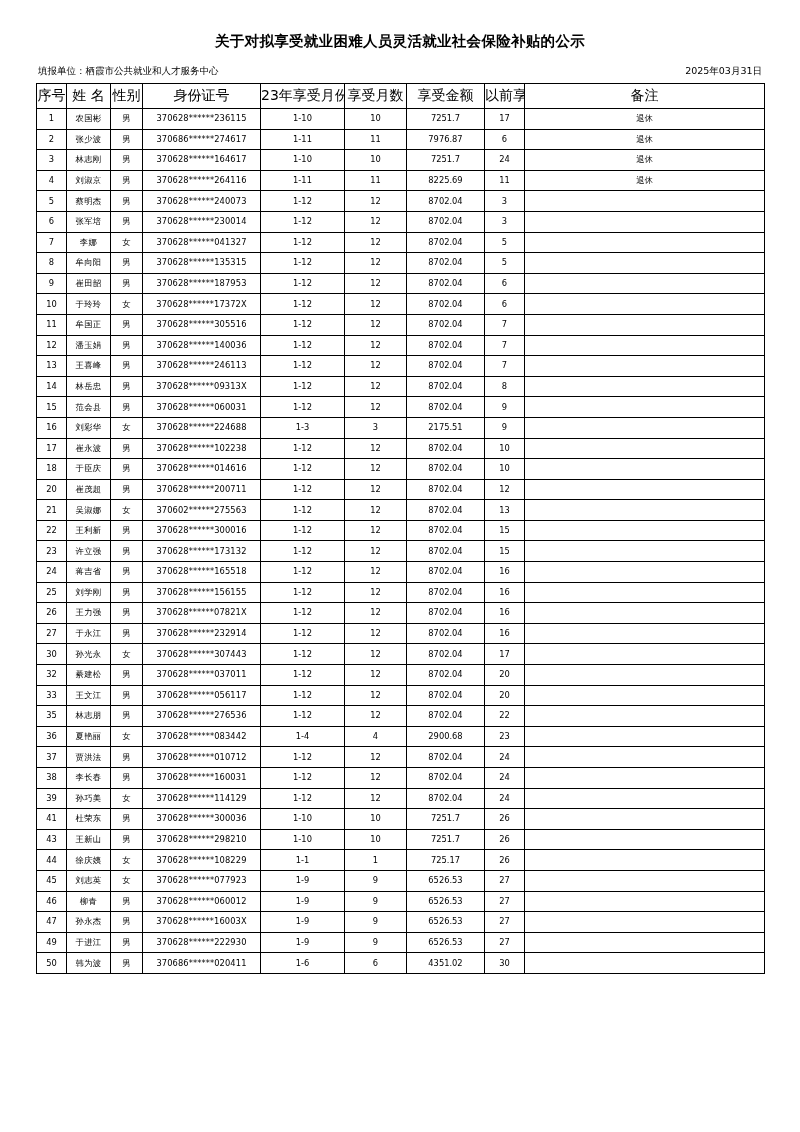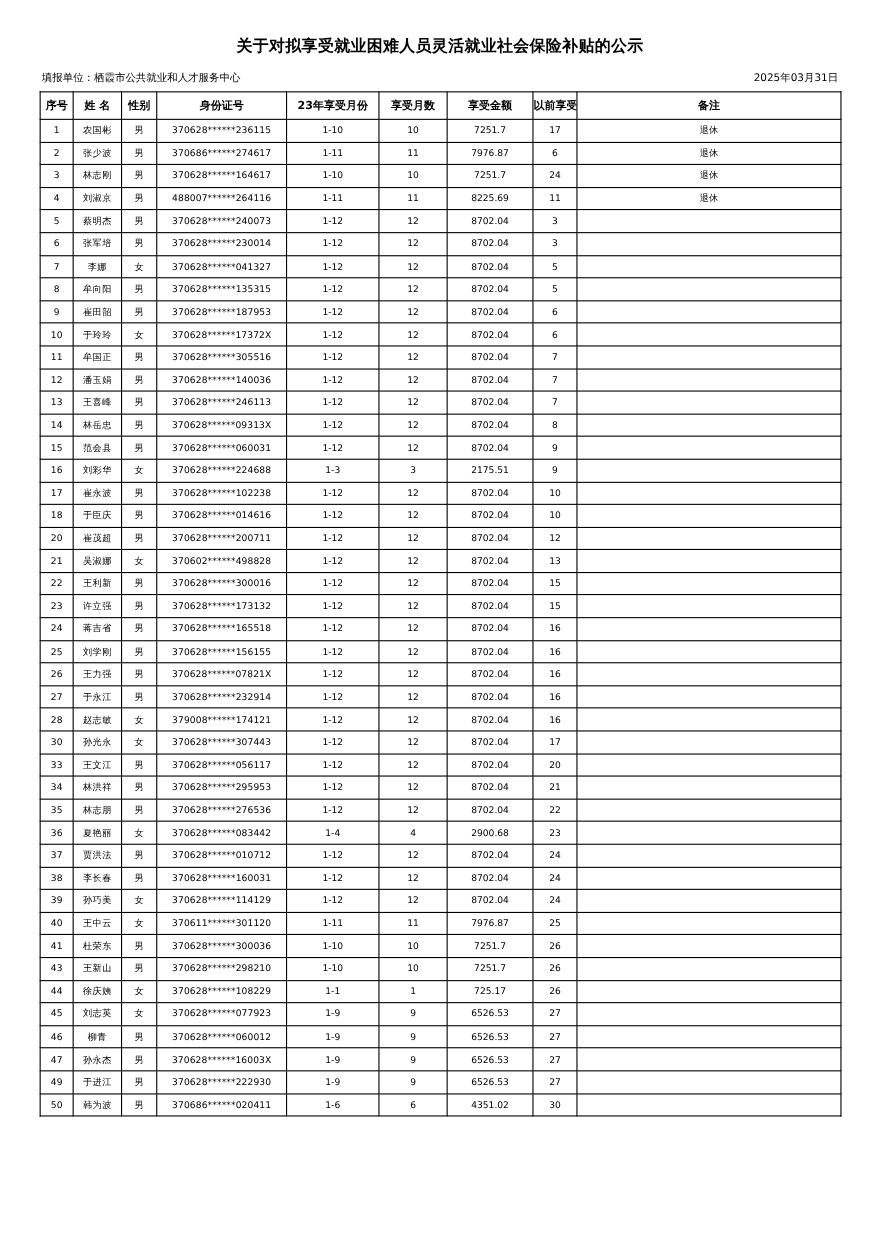--- a/index.html
+++ b/index.html
@@ -48,22 +48,22 @@
     text-align: center;
     vertical-align: middle;
     font-size: 8.3px;
     line-height: 1.1;
     padding: 0;
     height: 19.6px;
     overflow: hidden;
     white-space: nowrap;
   }
   table.main th {
-    font-size: 10px;
-    font-weight: bold;
+    font-size: 14px;
+    font-weight: normal;
     height: 24px;
   }
   
   col.c-seq    { width: 30px; }
   col.c-name   { width: 44px; }
   col.c-sex    { width: 32px; }
   col.c-id     { width: 118px; }
   col.c-months { width: 84px; }
   col.c-cnt    { width: 62px; }
   col.c-amt    { width: 78px; }
@@ -148,21 +148,21 @@
           <td>1-10</td>
           <td>10</td>
           <td>7251.7</td>
           <td>24</td>
           <td class="cell-note">退休</td>
         </tr>
         <tr>
           <td>4</td>
           <td class="cell-name">刘淑京</td>
           <td>男</td>
-          <td class="cell-id">488007******264116</td>
+          <td class="cell-id">370628******264116</td>
           <td>1-11</td>
           <td>11</td>
           <td>8225.69</td>
           <td>11</td>
           <td class="cell-note">退休</td>
         </tr>
         <tr>
           <td>5</td>
           <td class="cell-name">蔡明杰</td>
           <td>男</td>
@@ -324,21 +324,21 @@
           <td>1-12</td>
           <td>12</td>
           <td>8702.04</td>
           <td>12</td>
           <td class="cell-note"></td>
         </tr>
         <tr>
           <td>21</td>
           <td class="cell-name">吴淑娜</td>
           <td>女</td>
-          <td class="cell-id">370602******498828</td>
+          <td class="cell-id">370602******275563</td>
           <td>1-12</td>
           <td>12</td>
           <td>8702.04</td>
           <td>13</td>
           <td class="cell-note"></td>
         </tr>
         <tr>
           <td>22</td>
           <td class="cell-name">王利新</td>
           <td>男</td>
@@ -398,61 +398,50 @@
           <td class="cell-name">于永江</td>
           <td>男</td>
           <td class="cell-id">370628******232914</td>
           <td>1-12</td>
           <td>12</td>
           <td>8702.04</td>
           <td>16</td>
           <td class="cell-note"></td>
         </tr>
         <tr>
-          <td>28</td>
-          <td class="cell-name">赵志敏</td>
-          <td>女</td>
-          <td class="cell-id">379008******174121</td>
-          <td>1-12</td>
-          <td>12</td>
-          <td>8702.04</td>
-          <td>16</td>
-          <td class="cell-note"></td>
-        </tr>
-        <tr>
           <td>30</td>
           <td class="cell-name">孙光永</td>
           <td>女</td>
           <td class="cell-id">370628******307443</td>
           <td>1-12</td>
           <td>12</td>
           <td>8702.04</td>
           <td>17</td>
           <td class="cell-note"></td>
         </tr>
         <tr>
+          <td>32</td>
+          <td class="cell-name">綦建松</td>
+          <td>男</td>
+          <td class="cell-id">370628******037011</td>
+          <td>1-12</td>
+          <td>12</td>
+          <td>8702.04</td>
+          <td>20</td>
+          <td class="cell-note"></td>
+        </tr>
+        <tr>
           <td>33</td>
           <td class="cell-name">王文江</td>
           <td>男</td>
           <td class="cell-id">370628******056117</td>
           <td>1-12</td>
           <td>12</td>
           <td>8702.04</td>
           <td>20</td>
-          <td class="cell-note"></td>
-        </tr>
-        <tr>
-          <td>34</td>
-          <td class="cell-name">林洪祥</td>
-          <td>男</td>
-          <td class="cell-id">370628******295953</td>
-          <td>1-12</td>
-          <td>12</td>
-          <td>8702.04</td>
-          <td>21</td>
           <td class="cell-note"></td>
         </tr>
         <tr>
           <td>35</td>
           <td class="cell-name">林志朋</td>
           <td>男</td>
           <td class="cell-id">370628******276536</td>
           <td>1-12</td>
           <td>12</td>
           <td>8702.04</td>
@@ -497,31 +486,20 @@
           <td class="cell-name">孙巧美</td>
           <td>女</td>
           <td class="cell-id">370628******114129</td>
           <td>1-12</td>
           <td>12</td>
           <td>8702.04</td>
           <td>24</td>
           <td class="cell-note"></td>
         </tr>
         <tr>
-          <td>40</td>
-          <td class="cell-name">王中云</td>
-          <td>女</td>
-          <td class="cell-id">370611******301120</td>
-          <td>1-11</td>
-          <td>11</td>
-          <td>7976.87</td>
-          <td>25</td>
-          <td class="cell-note"></td>
-        </tr>
-        <tr>
           <td>41</td>
           <td class="cell-name">杜荣东</td>
           <td>男</td>
           <td class="cell-id">370628******300036</td>
           <td>1-10</td>
           <td>10</td>
           <td>7251.7</td>
           <td>26</td>
           <td class="cell-note"></td>
         </tr>

